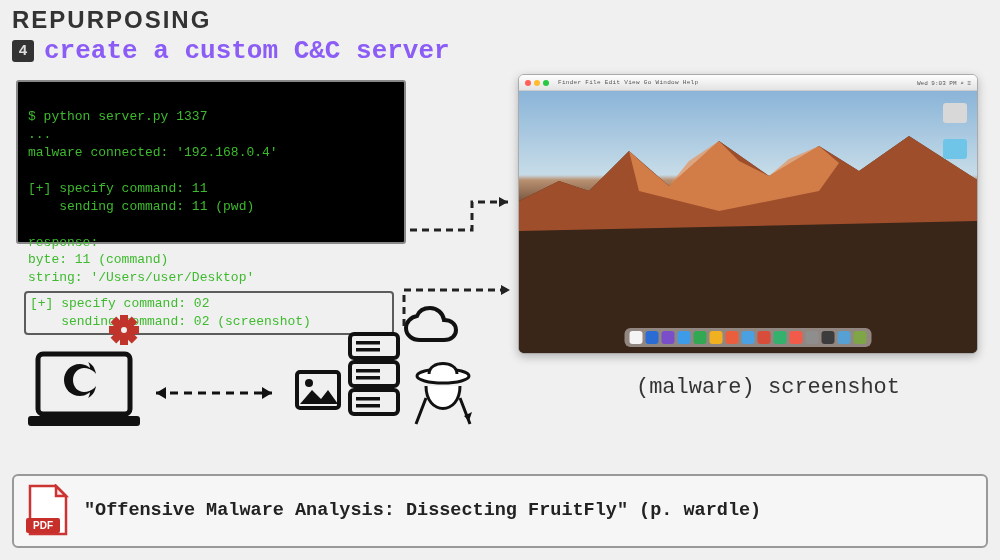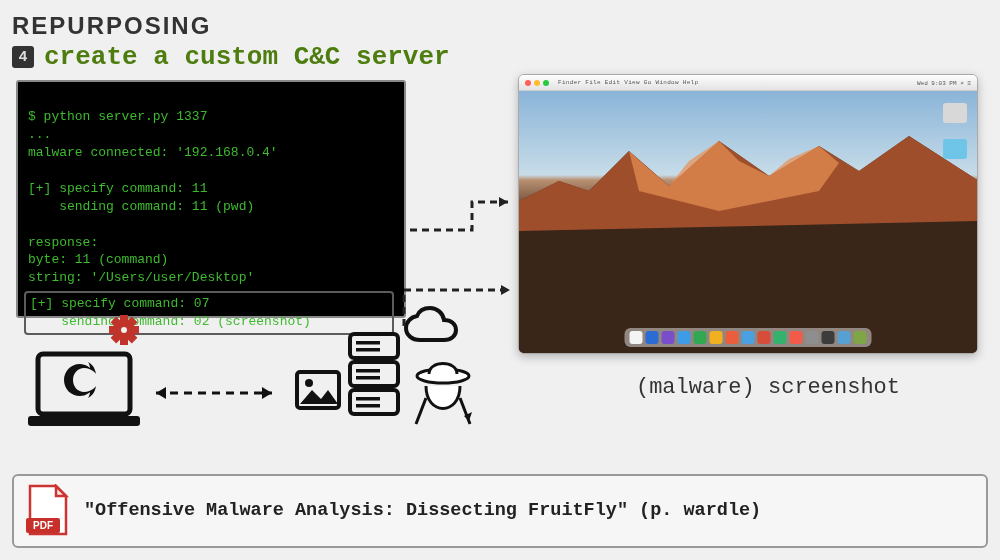--- a/index.html
+++ b/index.html
@@ -4,21 +4,21 @@
   <style>
     * { margin: 0; padding: 0; box-sizing: border-box; }
     body {
       width: 1000px; height: 560px;
       background: #f0f0f0;
       font-family: "Courier New", monospace;
       position: relative;
       overflow: hidden;
     }
     .title-bar {
-      padding: 12px 12px 2px;
+      padding: 6px 12px 2px;
     }
     .title-main {
       font-family: Impact, "Arial Black", sans-serif;
       font-size: 24px;
       letter-spacing: 2px;
       color: #333;
       font-weight: 900;
     }
     .subtitle-row {
       display: flex; align-items: center; gap: 10px;
@@ -27,27 +27,27 @@
     .step-badge {
       width: 22px; height: 22px;
       background: #333; color: #ddd;
       display: flex; align-items: center; justify-content: center;
       font-size: 15px; font-weight: bold;
       border-radius: 3px;
     }
     .subtitle-text {
       font-family: "Courier New", monospace;
       font-size: 26px;
-      color: #4d7c0f;
+      color: #8b5cf6;
       font-weight: bold;
     }
     .terminal {
       position: absolute;
       left: 16px; top: 80px;
-      width: 390px; height: 238px;
+      width: 390px; height: 164px;
       background: #000; color: #3eba2e;
       border: 2px solid #888;
       border-radius: 3px;
       padding: 8px 10px;
       font-size: 13px;
       line-height: 1.38;
       white-space: pre;
     }
     .terminal .highlight-box {
       border: 2px solid #5c5c5c;
@@ -165,21 +165,21 @@
 <span>$ python server.py 1337</span>
 <span>...</span>
 <span>malware connected: '192.168.0.4'</span>
 <span></span>
 <span>[+] specify command: 11</span>
 <span>    sending command: 11 (pwd)</span>
 <span></span>
 <span>response:</span>
 <span>byte: 11 (command)</span>
 <span>string: '/Users/user/Desktop'</span>
-<div class="highlight-box"><span>[+] specify command: 07</span>
+<div class="highlight-box"><span>[+] specify command: 02</span>
 <span>    sending command: 02 (screenshot)</span></div>
 </div>
 
 <svg class="dashed-conn1" style="left:408px; top:196px;" width="110" height="40">
   <path d="M2 34 L64 34 L64 6 L100 6" stroke="#222" stroke-width="3" fill="none" stroke-dasharray="7 5"></path>
   <path d="M100 6 l-9 -5 v10 z" fill="#222"></path>
 </svg>
 
 <div class="remote-window">
   <div class="chrome">

